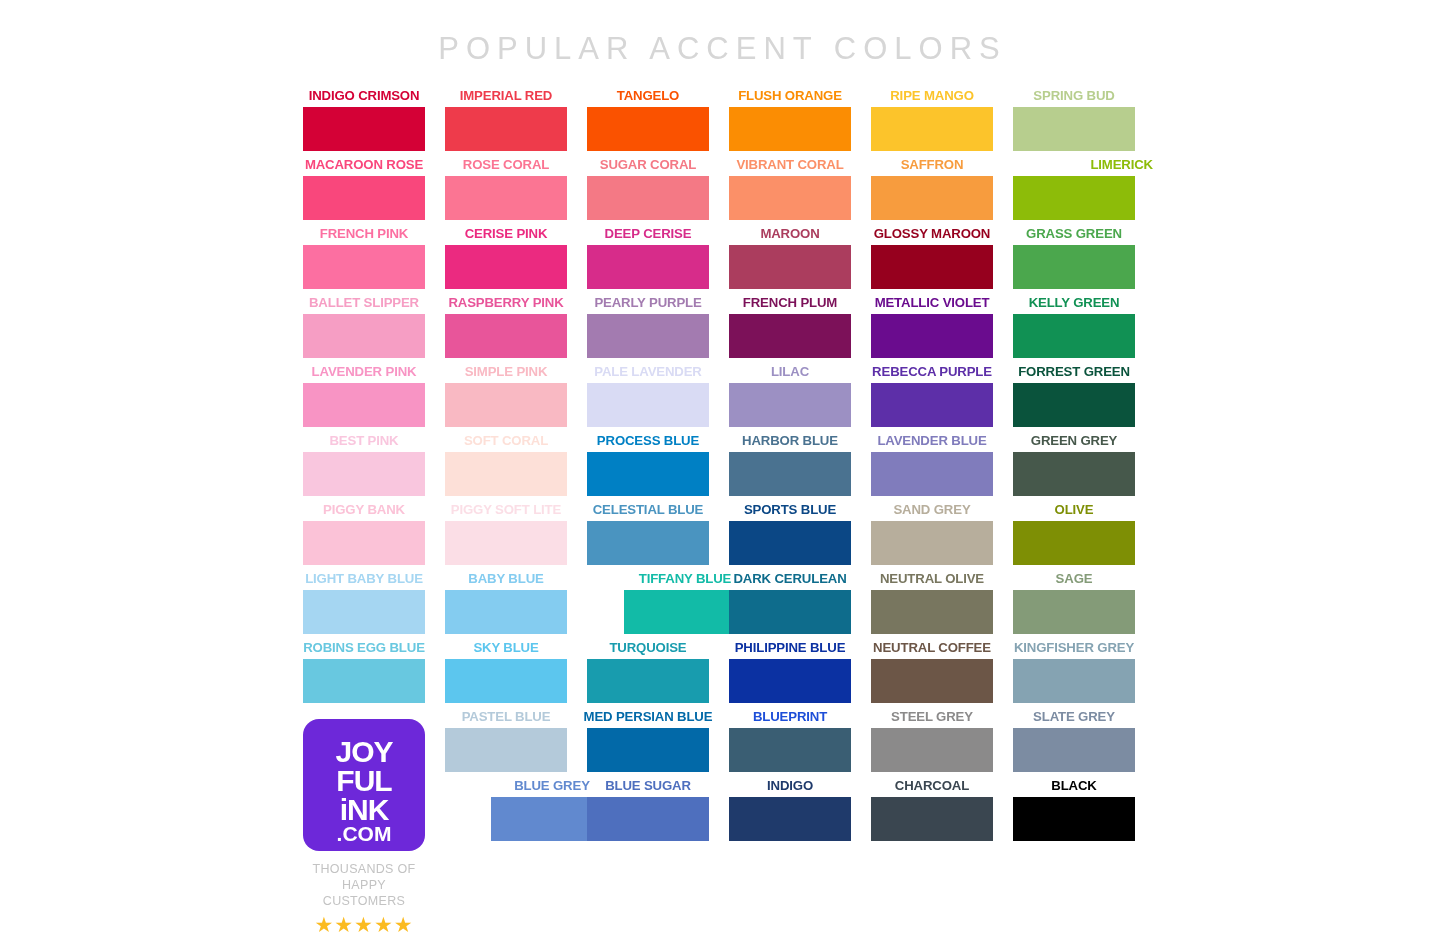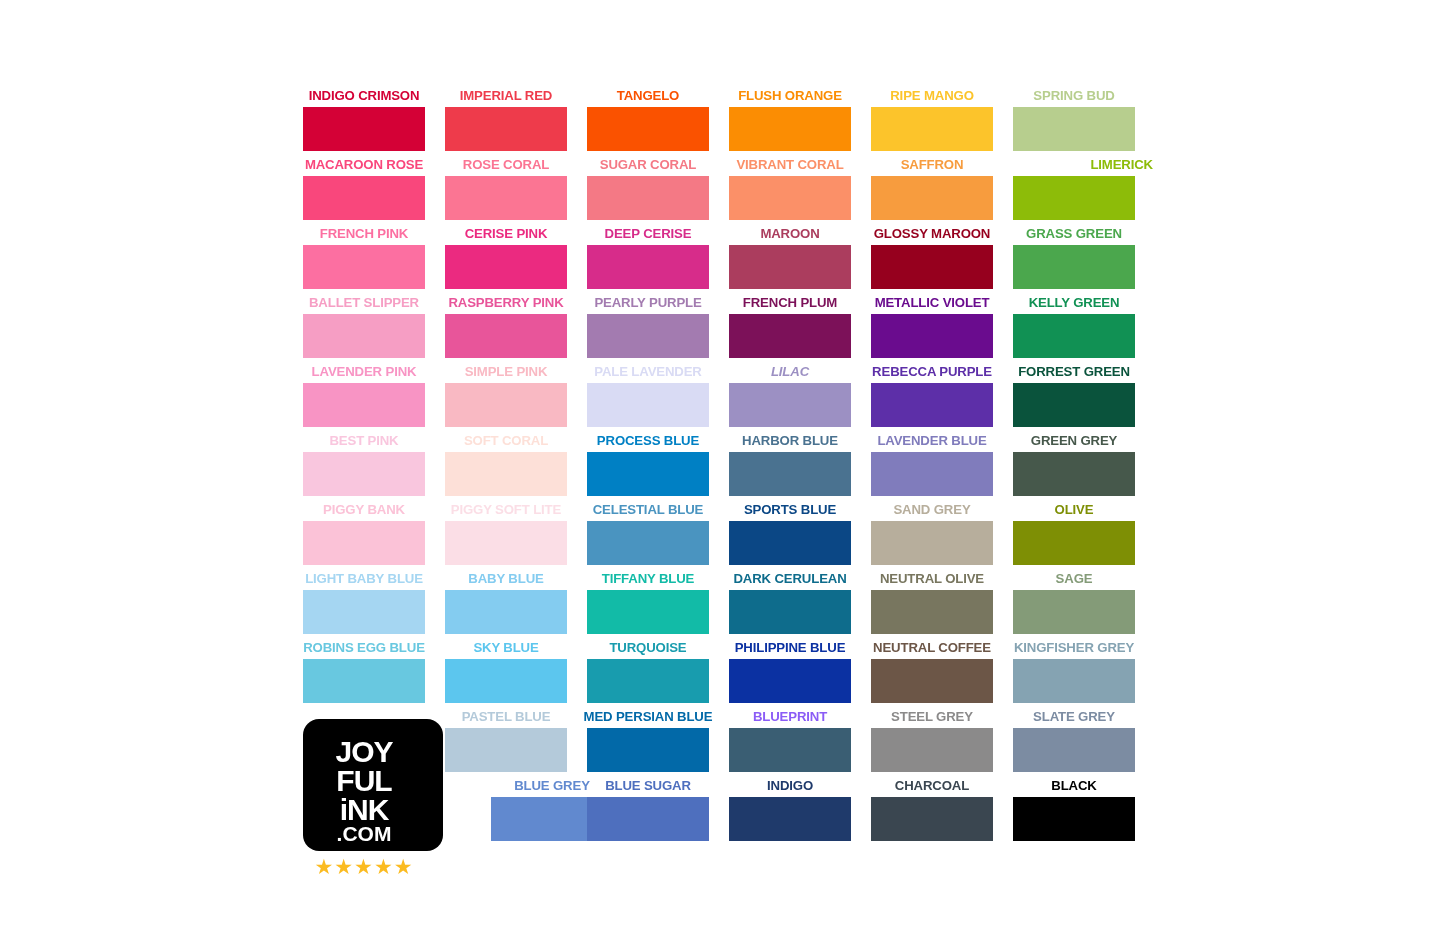--- a/index.html
+++ b/index.html
@@ -61,23 +61,23 @@
     height: 44px;
   }
   
   #logo-block {
     position: absolute;
     left: 303px;
     top: 719px;
     width: 122px;
   }
   #logo-tile {
-    width: 140px;
+    width: 122px;
     height: 132px;
-    background: #000000;
+    background: #6d28d9;
     border-radius: 16px;
     position: relative;
   }
   #logo-tile .lline {
     position: absolute;
     left: 0; width: 122px;
     text-align: center;
     color: #ffffff;
     font-weight: bold;
     font-family: "Liberation Sans", sans-serif;
@@ -104,20 +104,21 @@
     color: #fbbb21;
     letter-spacing: 1px;
     line-height: 22px;
   }
 </style>
 </head>
 <body>
 
 <div id="page">
 
+  <div id="title">POPULAR ACCENT COLORS</div>
 
   <div id="grid">
       <div class="col" style="left: 0px;">
         <div class="cell" style="top: 0px;">
           <div class="lbl" style="color: rgb(212, 1, 54);">INDIGO CRIMSON</div>
           <div class="sw" style="background: rgb(212, 1, 54);"></div>
         </div>
         <div class="cell" style="top: 69px;">
           <div class="lbl" style="color: rgb(249, 71, 124);">MACAROON ROSE</div>
           <div class="sw" style="background: rgb(249, 71, 124);"></div>
@@ -219,21 +220,21 @@
           <div class="sw" style="background: rgb(217, 219, 244);"></div>
         </div>
         <div class="cell" style="top: 345px;">
           <div class="lbl" style="color: rgb(0, 128, 196);">PROCESS BLUE</div>
           <div class="sw" style="background: rgb(0, 128, 196);"></div>
         </div>
         <div class="cell" style="top: 414px;">
           <div class="lbl" style="color: rgb(74, 148, 192);">CELESTIAL BLUE</div>
           <div class="sw" style="background: rgb(74, 148, 192);"></div>
         </div>
-        <div class="cell" style="top: 483px;">
+        <div class="cell" style="top: 483px; margin-left: 37px;">
           <div class="lbl" style="color: rgb(18, 187, 167);">TIFFANY BLUE</div>
           <div class="sw" style="background: rgb(18, 187, 167);"></div>
         </div>
         <div class="cell" style="top: 552px;">
           <div class="lbl" style="color: rgb(24, 156, 174);">TURQUOISE</div>
           <div class="sw" style="background: rgb(24, 156, 174);"></div>
         </div>
         <div class="cell" style="top: 621px;">
           <div class="lbl" style="color: rgb(2, 105, 168);">MED PERSIAN BLUE</div>
           <div class="sw" style="background: rgb(2, 105, 168);"></div>
@@ -253,42 +254,42 @@
           <div class="sw" style="background: rgb(251, 144, 104);"></div>
         </div>
         <div class="cell" style="top: 138px;">
           <div class="lbl" style="color: rgb(171, 61, 94);">MAROON</div>
           <div class="sw" style="background: rgb(171, 61, 94);"></div>
         </div>
         <div class="cell" style="top: 207px;">
           <div class="lbl" style="color: rgb(124, 17, 89);">FRENCH PLUM</div>
           <div class="sw" style="background: rgb(124, 17, 89);"></div>
         </div>
-        <div class="cell" style="top: 276px; font-style: italic;">
+        <div class="cell" style="top: 276px;">
           <div class="lbl" style="color: rgb(156, 144, 195);">LILAC</div>
           <div class="sw" style="background: rgb(156, 144, 195);"></div>
         </div>
         <div class="cell" style="top: 345px;">
           <div class="lbl" style="color: rgb(74, 114, 144);">HARBOR BLUE</div>
           <div class="sw" style="background: rgb(74, 114, 144);"></div>
         </div>
         <div class="cell" style="top: 414px;">
           <div class="lbl" style="color: rgb(11, 71, 133);">SPORTS BLUE</div>
           <div class="sw" style="background: rgb(11, 71, 133);"></div>
         </div>
         <div class="cell" style="top: 483px;">
           <div class="lbl" style="color: rgb(14, 108, 140);">DARK CERULEAN</div>
           <div class="sw" style="background: rgb(14, 108, 140);"></div>
         </div>
         <div class="cell" style="top: 552px;">
           <div class="lbl" style="color: rgb(11, 49, 162);">PHILIPPINE BLUE</div>
           <div class="sw" style="background: rgb(11, 49, 162);"></div>
         </div>
         <div class="cell" style="top: 621px;">
-          <div class="lbl" style="color: #8b5cf6;">BLUEPRINT</div>
+          <div class="lbl" style="color: #1d4ed8;">BLUEPRINT</div>
           <div class="sw" style="background: rgb(58, 94, 115);"></div>
         </div>
         <div class="cell" style="top: 690px;">
           <div class="lbl" style="color: rgb(31, 58, 107);">INDIGO</div>
           <div class="sw" style="background: rgb(31, 58, 107);"></div>
         </div>
       </div>
       <div class="col" style="left: 568px;">
         <div class="cell" style="top: 0px;">
           <div class="lbl" style="color: rgb(252, 196, 43);">RIPE MANGO</div>
@@ -383,16 +384,20 @@
       </div>
     </div>
 
   <div id="logo-block">
     <div id="logo-tile">
       <div class="lline" id="logo-joy">JOY</div>
       <div class="lline" id="logo-ful">FUL</div>
       <div class="lline" id="logo-ink">iNK</div>
       <div class="lline" id="logo-com">.COM</div>
     </div>
+    <div id="tagline">
+      <div>THOUSANDS OF</div>
+      <div>HAPPY CUSTOMERS</div>
+    </div>
     <div id="stars">★★★★★</div>
   </div>
 
 </div>
 
 </body></html>

